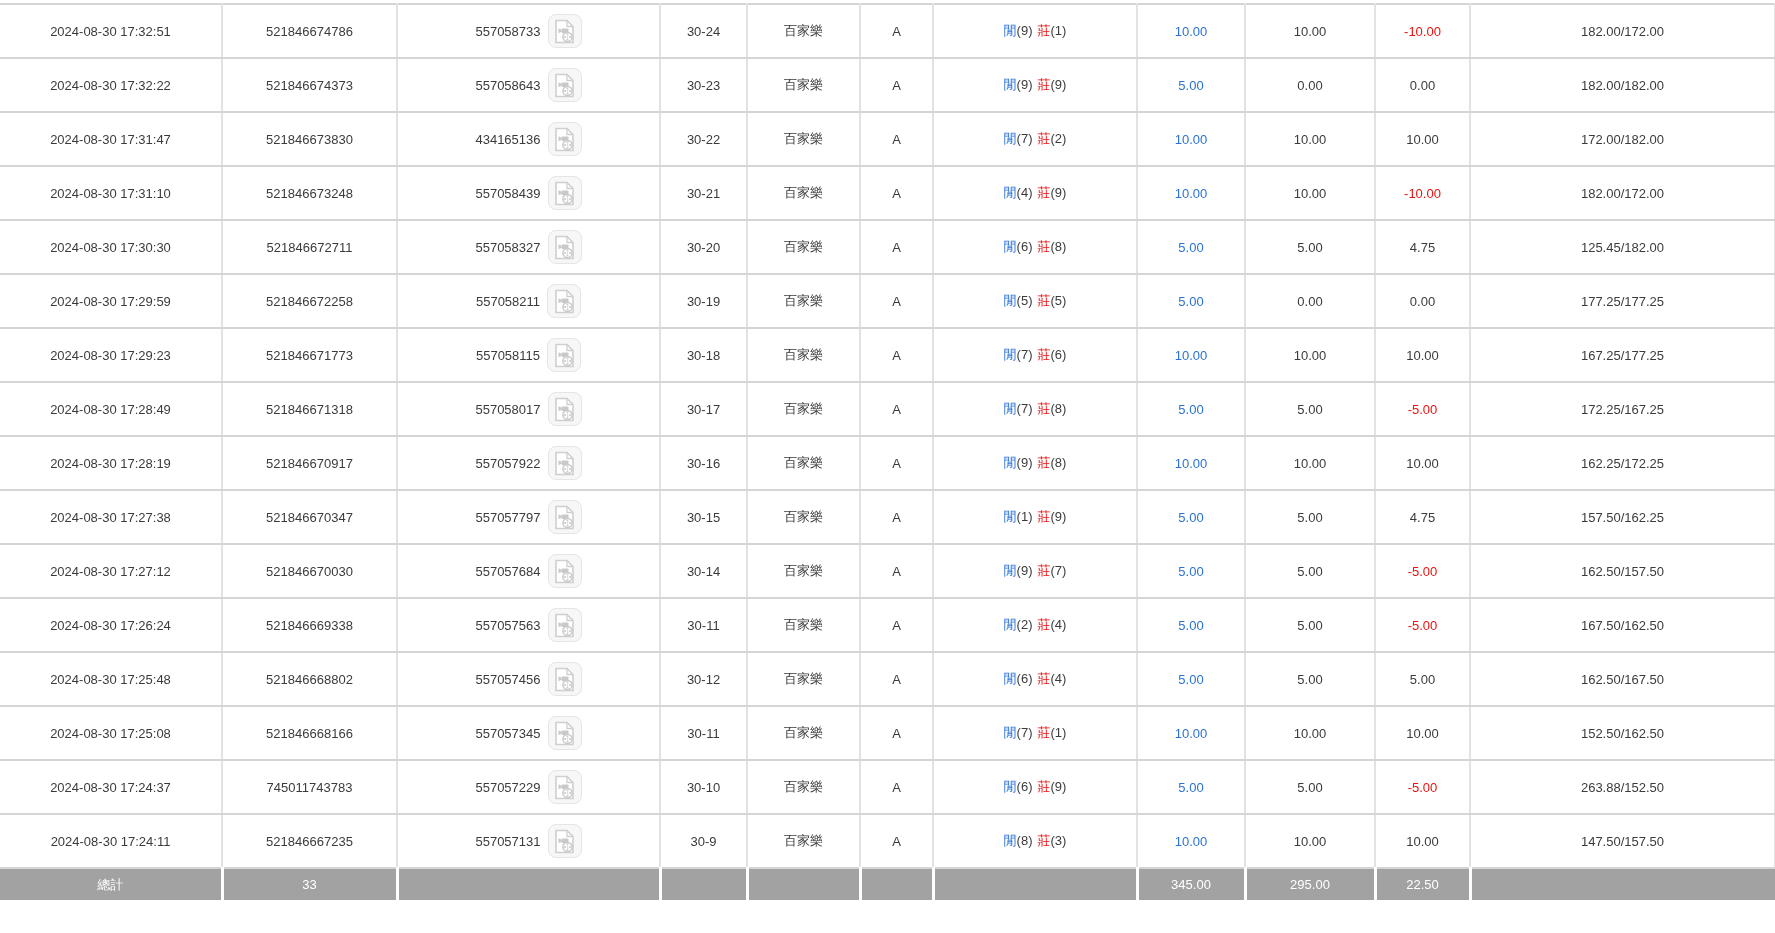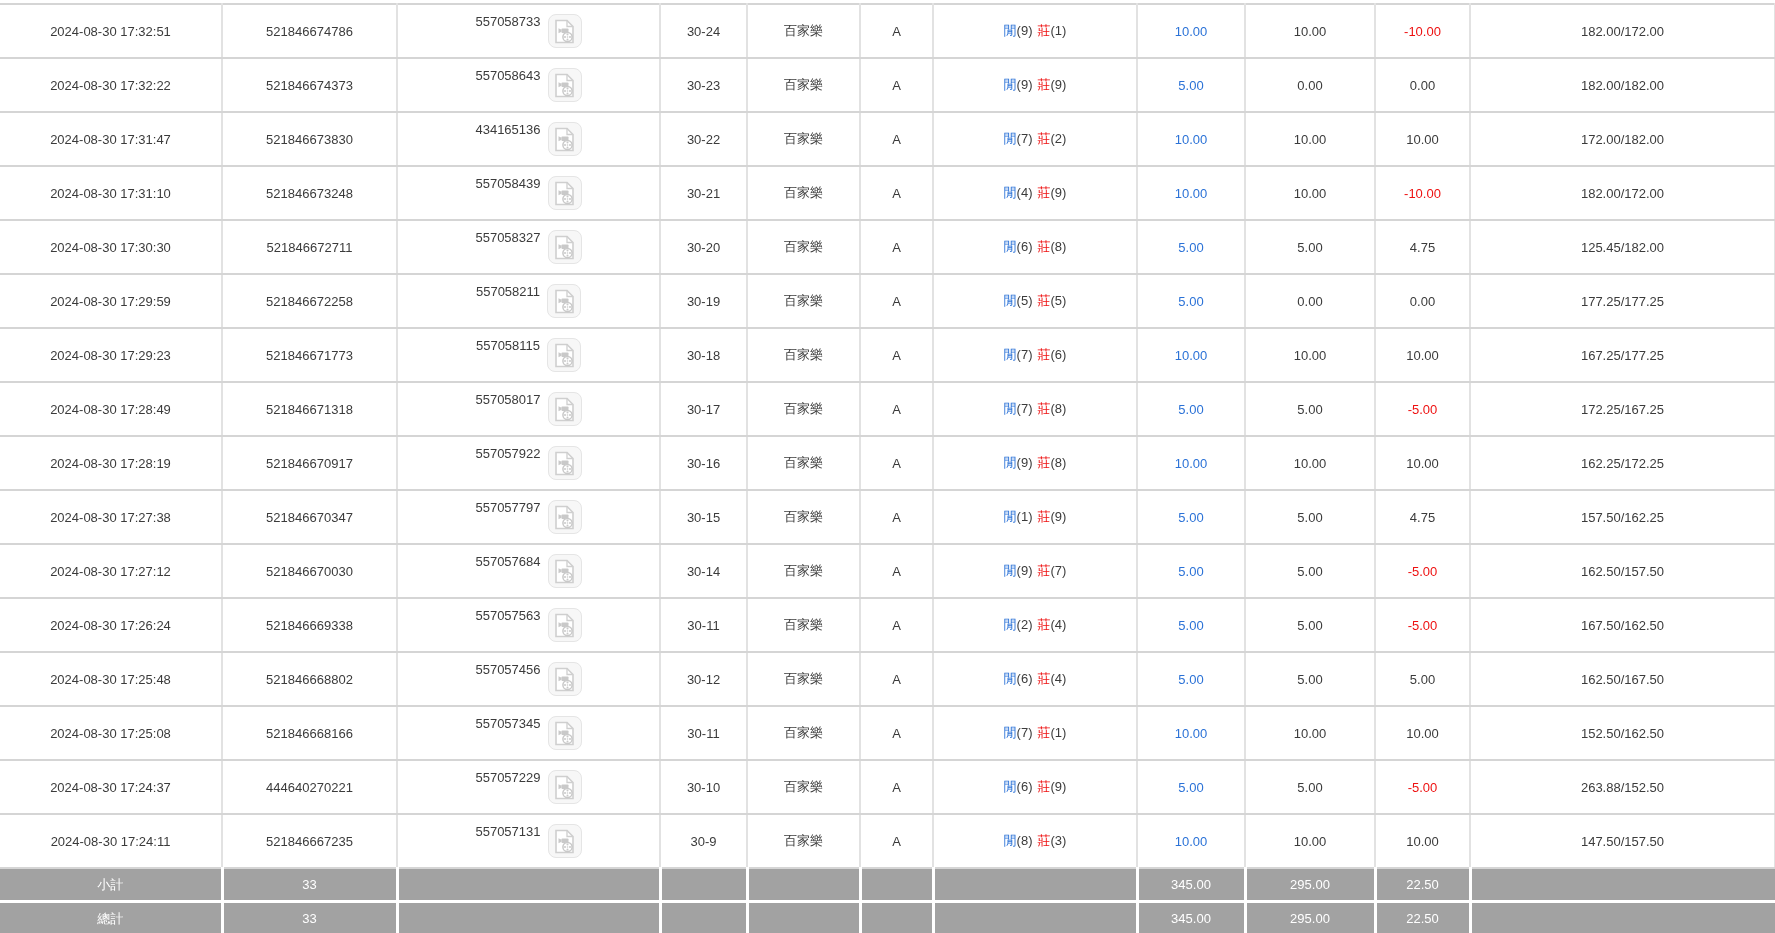--- a/index.html
+++ b/index.html
@@ -31,20 +31,21 @@
   tr.data-row td { height: 52px; }
   tr.data-row:first-child td { border-top: 2px solid #d5d5d5; }
 
   .c-blue { color: var(--blue, #2b72d7); }
   .rp { color: var(--blue, #2b72d7); }
   .rb { color: var(--red, #ee1111); margin-left: 5px; }
   .neg { color: var(--red, #ee1111); }
 
   .gid {
     display: flex;
+    align-items: center;
     justify-content: center;
     gap: 7px;
   }
   .icon-btn {
     display: inline-flex;
     align-items: center;
     justify-content: center;
     width: 34px;
     height: 34px;
     background: #f7f7f7;
@@ -538,21 +539,21 @@
       <td>
         <span class="rp">閒</span><span>(7)</span><span class="rb">莊</span><span>(1)</span>
       </td>
       <td class="c-blue">10.00</td>
       <td>10.00</td>
       <td>10.00</td>
       <td>152.50/162.50</td>
     </tr>
       <tr class="data-row">
       <td>2024-08-30 17:24:37</td>
-      <td>444640270221</td>
+      <td>745011743783</td>
       <td>
         <div class="gid">
           <span>557057229</span>
           <span class="icon-btn">
             <svg width="21" height="25" viewBox="0 0 21 25" aria-hidden="true">
               <path d="M2 1.5 H13 L19 7.5 V23.5 H2 Z" fill="#ffffff" stroke="#cfcfcf" stroke-width="1.6"></path>
               <path d="M13 1.5 V7.5 H19" fill="none" stroke="#cfcfcf" stroke-width="1.3"></path>
               <rect x="7.5" y="9.5" width="7" height="4.6" rx="0.8" fill="#c9c9c9"></rect>
               <path d="M7.5 10.8 L4.5 9.3 V14.3 L7.5 12.8 Z" fill="#c9c9c9"></path>
               <circle cx="13.5" cy="18" r="4.6" fill="#ffffff" stroke="#c9c9c9" stroke-width="1.5"></circle>
@@ -603,33 +604,20 @@
       <td>A</td>
       <td>
         <span class="rp">閒</span><span>(8)</span><span class="rb">莊</span><span>(3)</span>
       </td>
       <td class="c-blue">10.00</td>
       <td>10.00</td>
       <td>10.00</td>
       <td>147.50/157.50</td>
     </tr>
 
-    <tr class="summary-row">
-      <td>小計</td>
-      <td>33</td>
-      <td></td>
-      <td></td>
-      <td></td>
-      <td></td>
-      <td></td>
-      <td>345.00</td>
-      <td>295.00</td>
-      <td>22.50</td>
-      <td></td>
-    </tr>
 
     <tr class="summary-row">
       <td>總計</td>
       <td>33</td>
       <td></td>
       <td></td>
       <td></td>
       <td></td>
       <td></td>
       <td>345.00</td>

